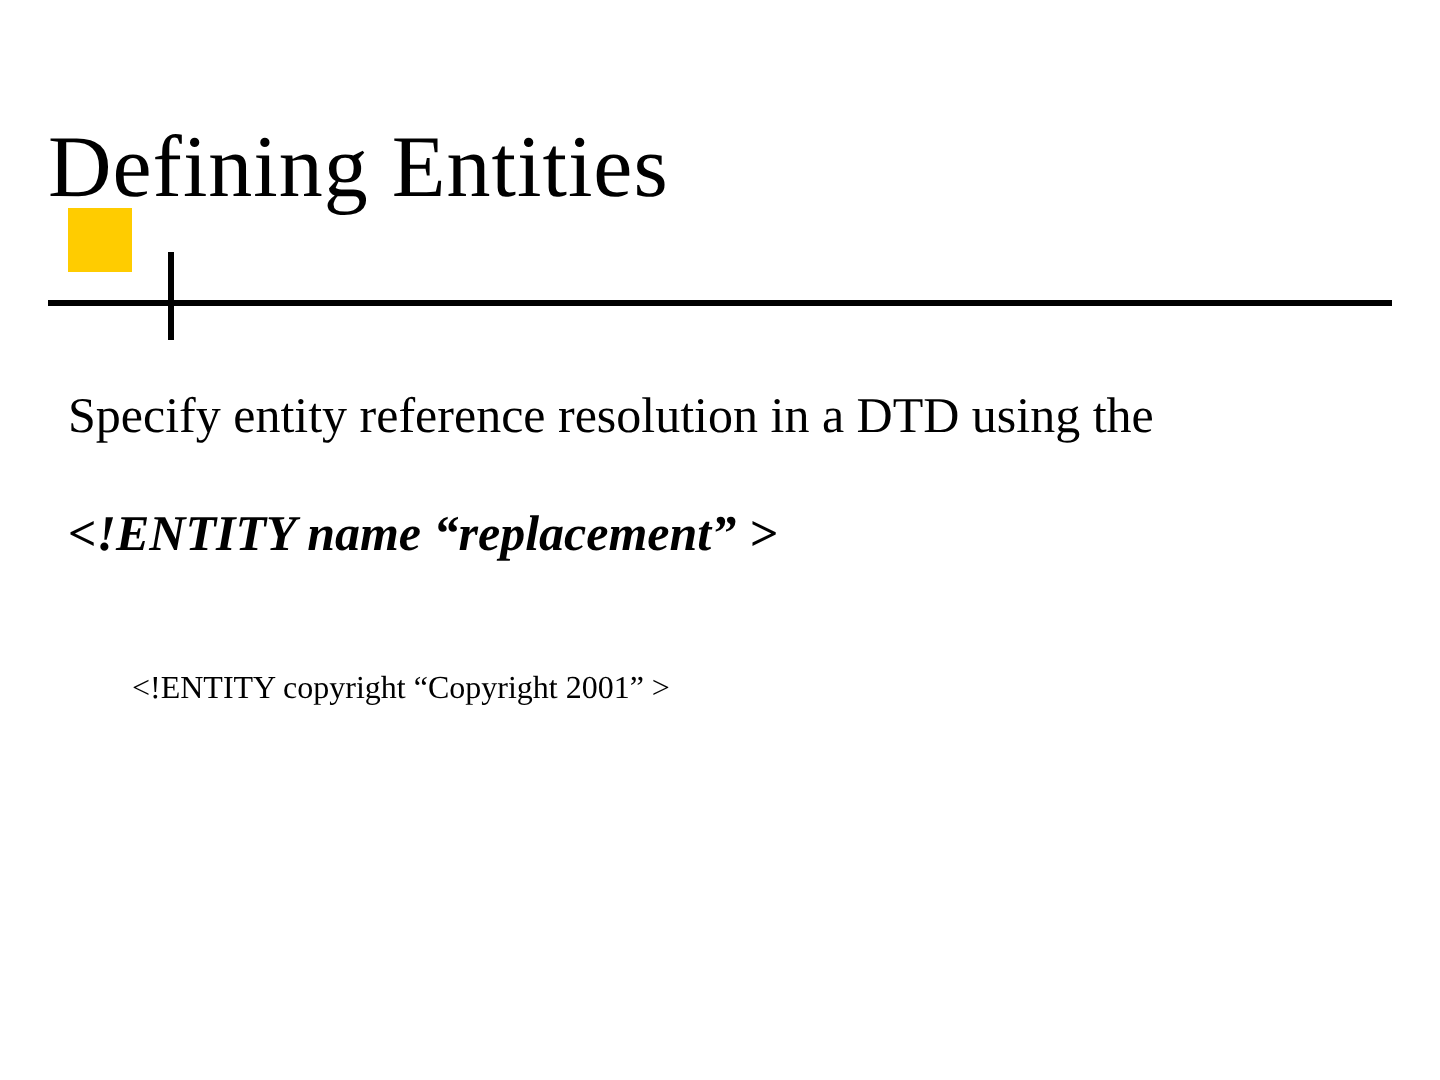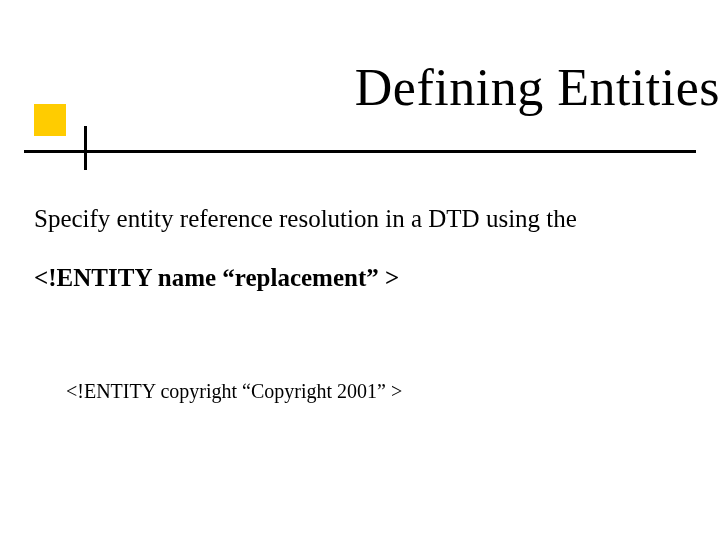--- a/index.html
+++ b/index.html
@@ -1,26 +1,26 @@
 <!DOCTYPE html>
 <html><head>
 <meta charset="utf-8">
 <style>
   * { margin: 0; padding: 0; box-sizing: border-box; }
   html, body { width: 720px; height: 540px; background: #fff; font-family: "Times New Roman", Times, serif; color: #000; }
   .slide { position: relative; width: 720px; height: 540px; }
   .title-wrap { position: absolute; left: 0; top: 58px; width: 720px; }
-  .title { font-size: 52px; font-weight: 400; text-align: right; letter-spacing: 0.5px; }
+  .title { font-size: 44px; font-weight: 400; text-align: left; letter-spacing: 0.5px; padding-left: 24px; }
   .bullet-square { position: absolute; left: 34px; top: 104px; width: 32px; height: 32px; background: #ffcc00; }
   .hline { position: absolute; left: 24px; top: 150px; width: 672px; height: 0; border-top: 3px solid #000; }
   .vline { position: absolute; left: 84px; top: 126px; width: 0; height: 44px; border-left: 3px solid #000; }
-  .body { position: absolute; left: 34px; top: 204px; width: 650px; font-size: 25px; line-height: 1.18; }
+  .body { position: absolute; left: 34px; top: 194px; width: 650px; font-size: 25px; line-height: 1.18; }
   .body .para1 { margin-bottom: 0; }
-  .body .bold { font-weight: 700; }
-  .example { position: absolute; left: 66px; top: 336px; width: 600px; font-size: 20px; margin-top: 44px; }
+  .body .bold { font-weight: 700; font-style: italic; }
+  .example { position: absolute; left: 66px; top: 336px; width: 600px; font-size: 16px; }
 </style>
 </head>
 <body>
 <div class="slide">
 
   <div class="title-wrap">
     <div class="title">Defining Entities</div>
   </div>
 
   <div class="bullet-square"></div>

